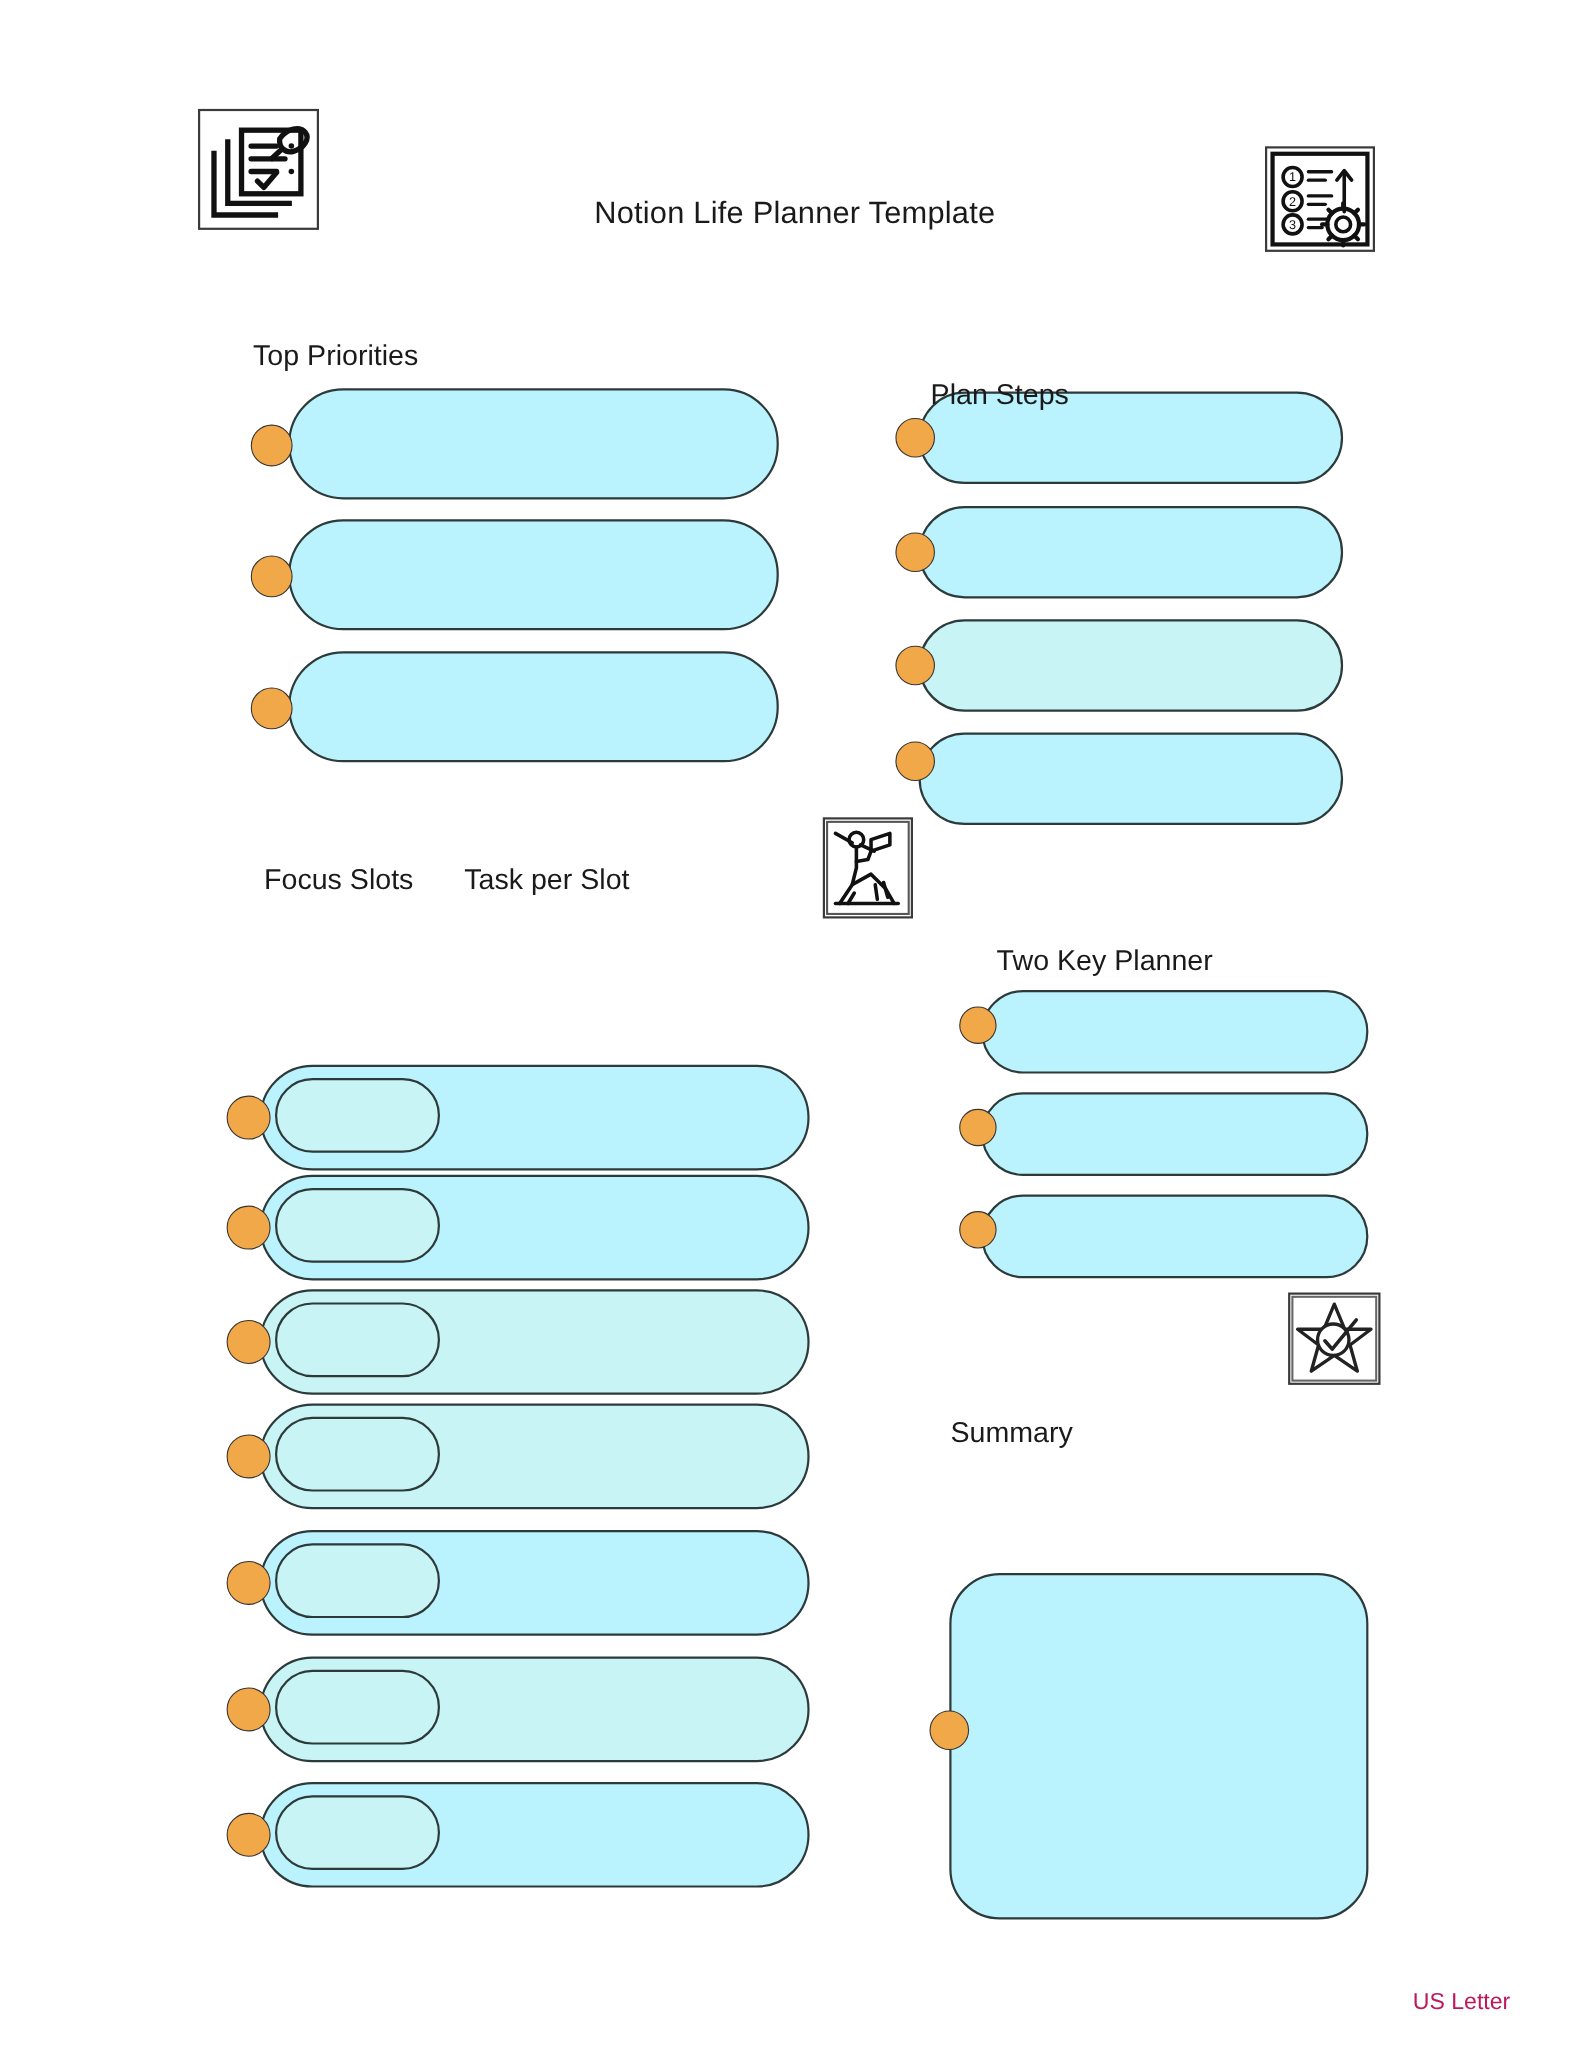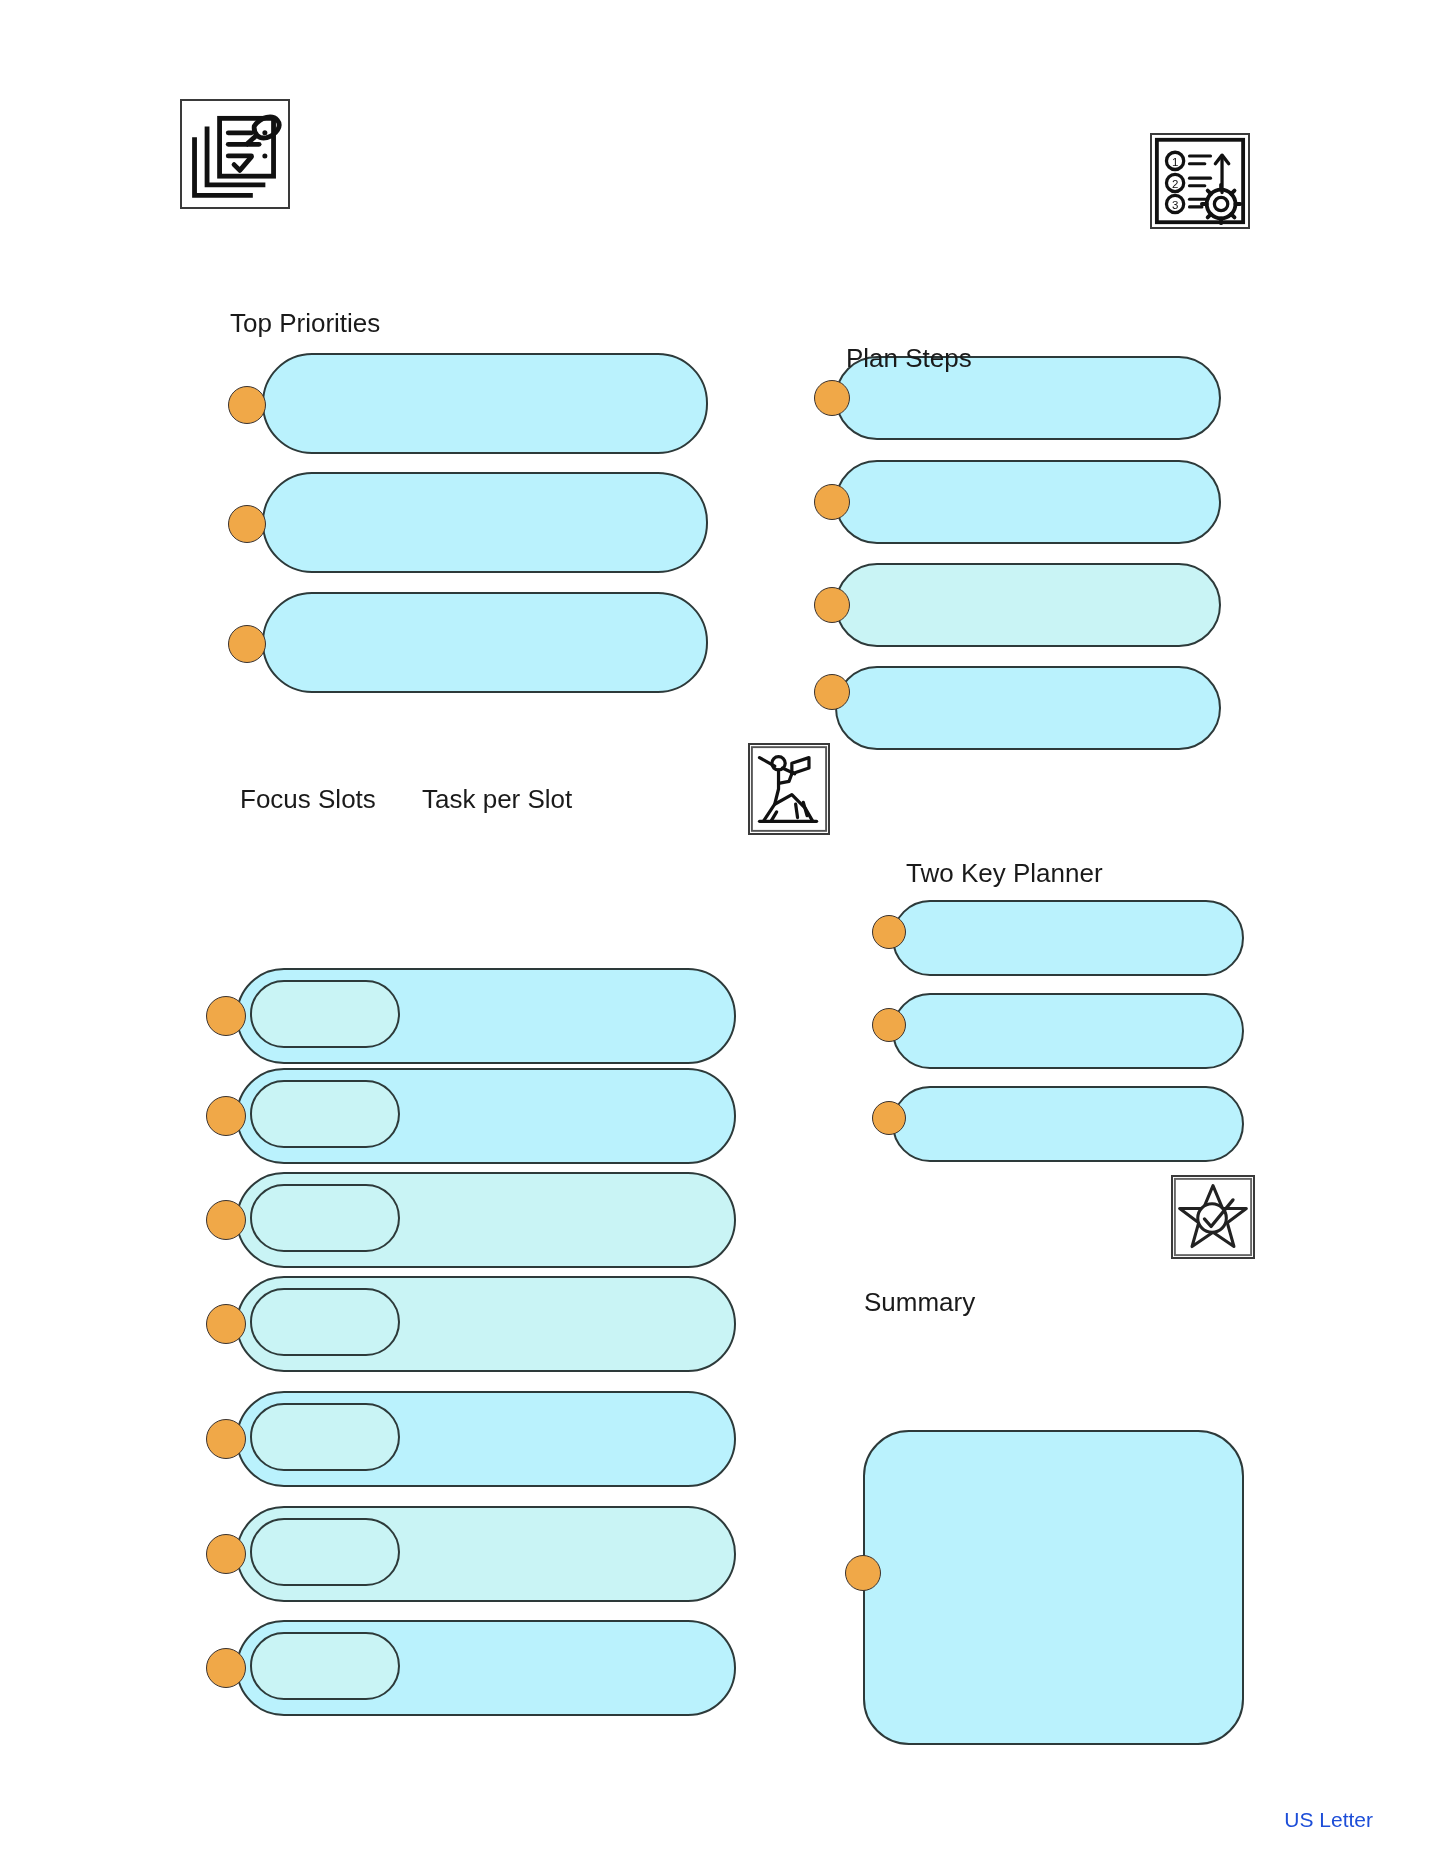--- a/index.html
+++ b/index.html
@@ -80,21 +80,21 @@
     border-radius: 46px;
     z-index: 2;
   }
 
   
   .footer-note {
     position: absolute;
     right: 72px;
     bottom: 38px;
     font-size: 21px;
-    color: #1d4ed8;
+    color: #be185d;
     white-space: nowrap;
   }
 </style>
 </head>
 <body>
 
 <div id="page">
 
   <div class="icon-box" style="left:180px; top:99px; width:110px; height:110px;">
     <svg viewBox="0 0 110 110" xmlns="http://www.w3.org/2000/svg">
@@ -111,20 +111,21 @@
       <circle cx="86" cy="33" r="2.6" fill="#111"></circle>
       <circle cx="86" cy="57" r="2.6" fill="#111"></circle>
       <path d="M54 66 L60 72 L72 58" fill="none" stroke="#111" stroke-width="5" stroke-linecap="round" stroke-linejoin="round"></path>
       <g fill="none" stroke="#111" stroke-width="5" stroke-linejoin="round">
         <path d="M75 26 C82 16, 94 14, 99 20 C104 26, 98 35, 88 38 C80 40, 74 34, 75 26 Z"></path>
         <path d="M78 35 L66 46"></path>
       </g>
     </svg>
   </div>
 
+  <div class="page-title">Notion Life Planner Template</div>
 
   <div class="icon-box" style="left:1150px; top:133px; width:100px; height:96px;">
     <svg viewBox="0 0 100 96" xmlns="http://www.w3.org/2000/svg">
       <rect x="5" y="5" width="90" height="86" fill="#fff" stroke="#111" stroke-width="4"></rect>
       <g fill="none" stroke="#111" stroke-width="3.4">
         <circle cx="24" cy="27" r="9"></circle>
         <circle cx="24" cy="50" r="9"></circle>
         <circle cx="24" cy="72" r="9"></circle>
       </g>
       <g fill="#111" font-family="'Liberation Sans', sans-serif" font-size="12" text-anchor="middle" dominant-baseline="central">

